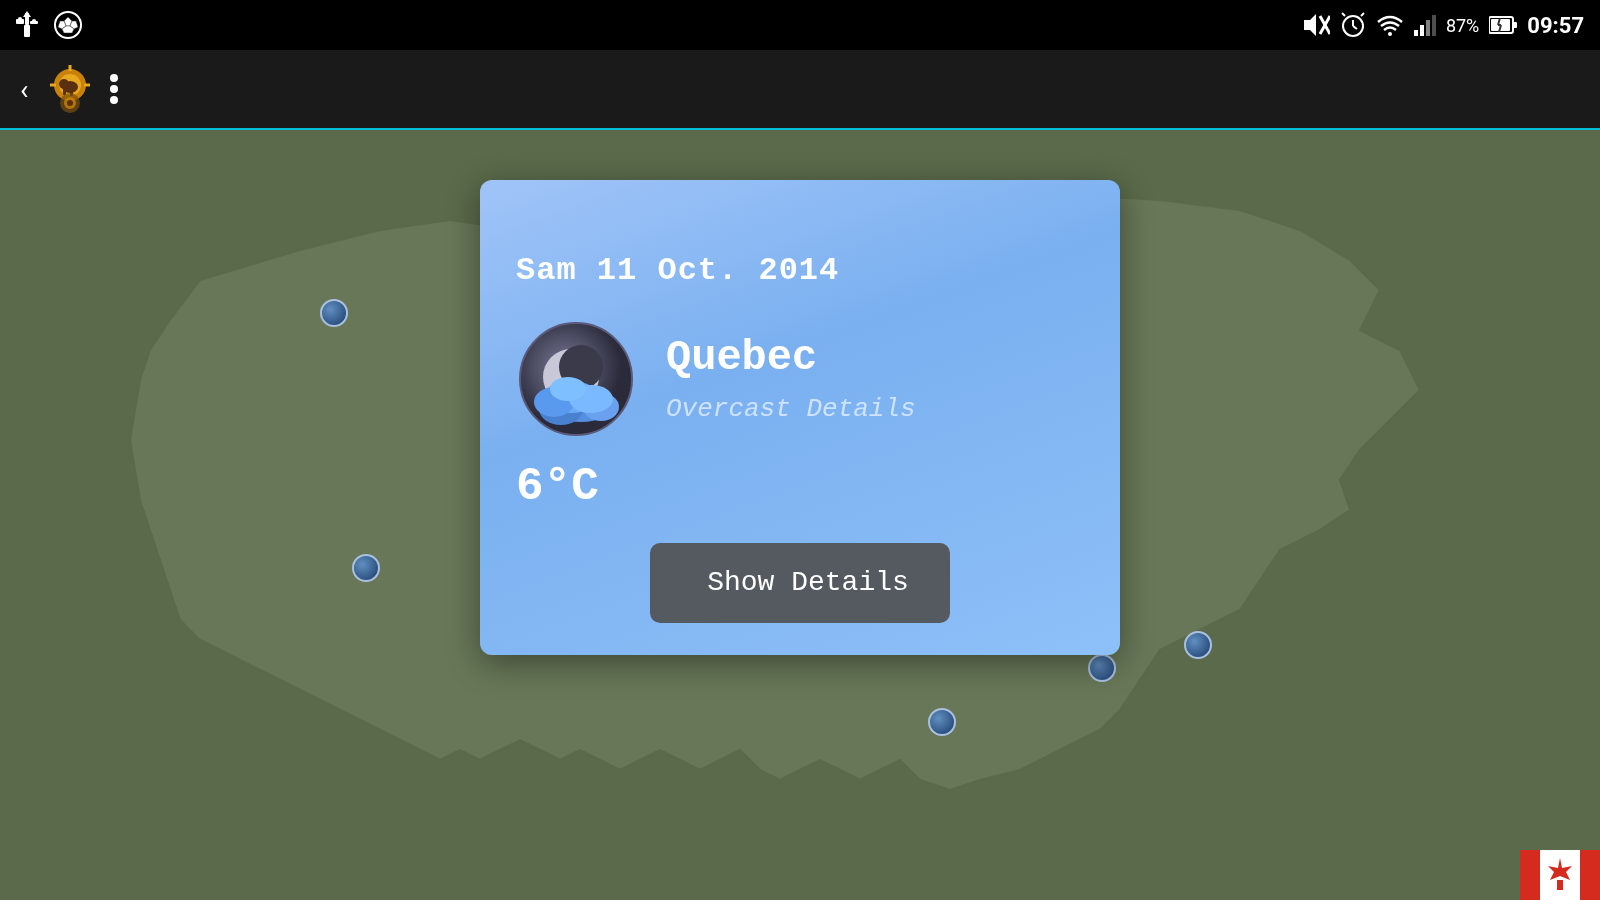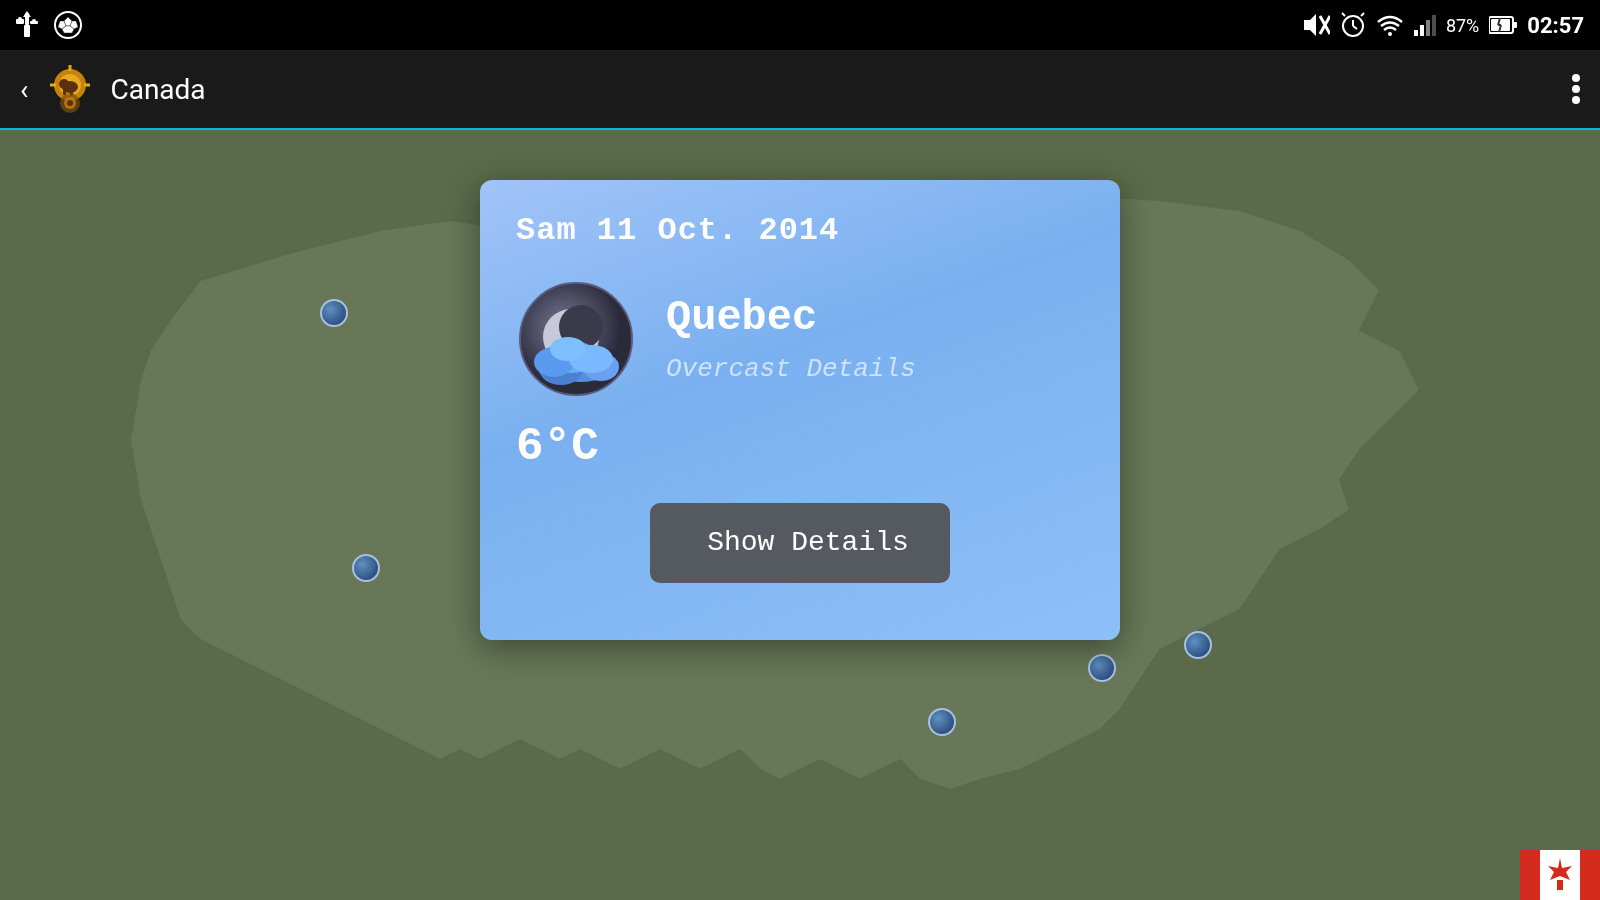--- a/index.html
+++ b/index.html
@@ -135,20 +135,21 @@
       z-index: 50;
     }
 
     .card-date {
       font-size: 32px;
       font-family: 'Courier New', monospace;
       font-weight: bold;
       color: white;
       letter-spacing: 1px;
       margin-bottom: 30px;
+      margin-top: 40px;
     }
 
     .card-weather-row {
       display: flex;
       align-items: center;
       margin-bottom: 20px;
     }
 
     .weather-icon-container {
       width: 120px;
@@ -272,21 +273,21 @@
     <span class="battery-text">87%</span>
 
     <svg width="28" height="20" viewBox="0 0 28 20" fill="white">
       <rect x="0" y="2" width="24" height="16" rx="2" stroke="white" stroke-width="2" fill="none"></rect>
       <rect x="2" y="4" width="19" height="12" rx="1" fill="white"></rect>
       <rect x="24" y="7" width="4" height="6" rx="1" fill="white"></rect>
       <line x1="11" y1="3" x2="9" y2="10" stroke="#333" stroke-width="2"></line>
       <line x1="9" y1="10" x2="12" y2="10" stroke="#333" stroke-width="2"></line>
       <line x1="12" y1="10" x2="10" y2="17" stroke="#333" stroke-width="2"></line>
     </svg>
-    <span class="status-time">02:57</span>
+    <span class="status-time">09:57</span>
   </div>
 </div>
 
 <div id="nav-bar">
   <span class="nav-back">‹</span>
 
   <svg class="nav-app-icon" width="52" height="52" viewBox="0 0 52 52">
     <circle cx="26" cy="22" r="16" fill="#c8820a"></circle>
     <circle cx="26" cy="22" r="11" fill="#e8a820"></circle>
 
@@ -297,21 +298,20 @@
 
     <ellipse cx="26" cy="24" rx="8" ry="6" fill="#5a3010"></ellipse>
     <ellipse cx="20" cy="21" rx="5" ry="5" fill="#5a3010"></ellipse>
     <rect x="19" y="26" width="3" height="6" rx="1" fill="#5a3010"></rect>
     <rect x="26" y="28" width="3" height="5" rx="1" fill="#5a3010"></rect>
 
     <circle cx="26" cy="40" r="10" fill="#7a5010" opacity="0.7"></circle>
     <circle cx="26" cy="40" r="6" fill="#c8820a" opacity="0.8"></circle>
     <circle cx="26" cy="40" r="3" fill="#5a3010"></circle>
   </svg>
-  <span class="nav-title">Canada</span>
   <div class="nav-menu">
     <div style="width:8px;height:8px;background:white;border-radius:50%;margin:3px 0;"></div>
     <div style="width:8px;height:8px;background:white;border-radius:50%;margin:3px 0;"></div>
     <div style="width:8px;height:8px;background:white;border-radius:50%;margin:3px 0;"></div>
   </div>
 </div>
 
 <div id="map-area">
 
   <svg class="canada-map" viewBox="0 0 1600 770" xmlns="http://www.w3.org/2000/svg">

